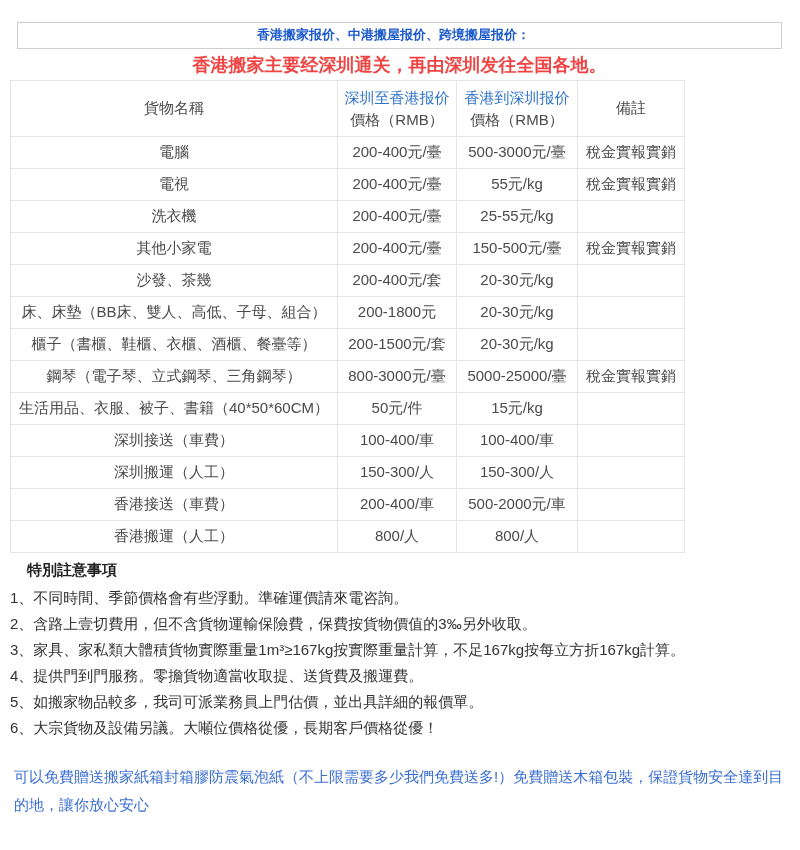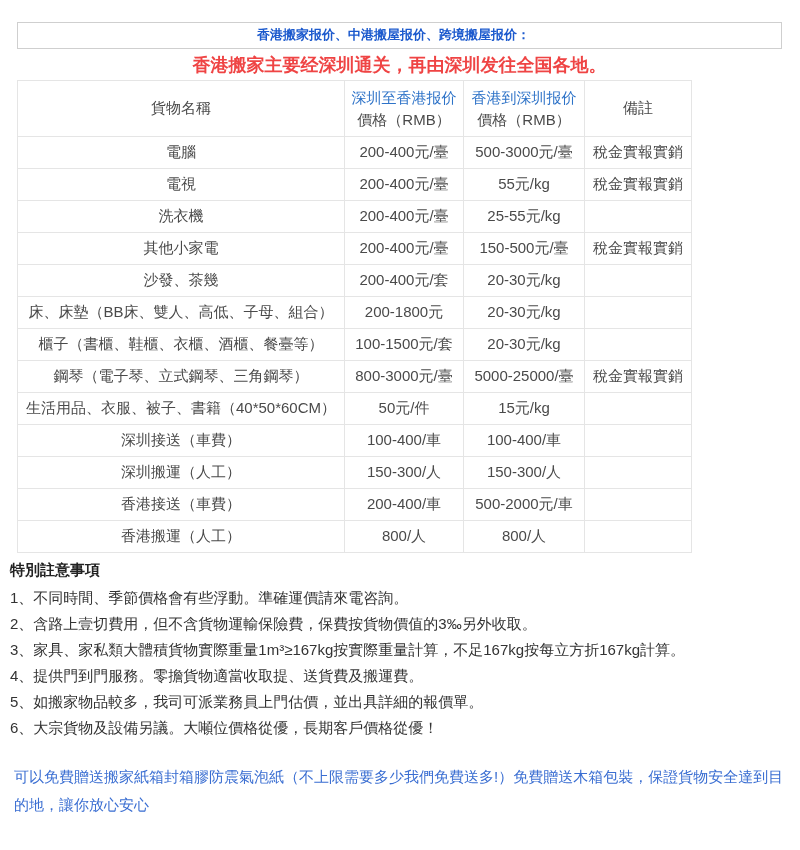--- a/index.html
+++ b/index.html
@@ -23,21 +23,21 @@
     width: 765px;
     margin: 4px 0 3px 17px;
     text-align: center;
     font-size: 18px;
     font-weight: bold;
     color: #ef4444;
   }
   table.price-table {
     border-collapse: collapse;
     table-layout: fixed;
-    margin-left: 17px;
+    margin-left: 10px;
     width: 674px;
   }
   .price-table th, .price-table td {
     border: 1px solid #e5e5e5;
     text-align: center;
     vertical-align: middle;
     font-weight: normal;
     font-size: 15px;
     color: #4a4a4a;
     padding: 0 2px;
@@ -49,21 +49,21 @@
   .th-blue { display: block; color: #2e73c8; line-height: 22px; }
   .th-gray { display: block; color: #4a4a4a; line-height: 22px; }
   .notes {
     margin: 8px 0 0 10px;
     font-size: 15px;
     color: #333333;
   }
   .notes-title {
     font-weight: bold;
     color: #222222;
-    margin: 6px 0 6px 0;
+    margin: 6px 0 6px 17px;
     line-height: 18px;
   }
   .note-item { line-height: 26px; }
   .footer-text {
     margin: 22px 16px 0 14px;
     font-size: 15px;
     line-height: 28px;
     color: #3a6ed2;
   }
 </style>
@@ -131,21 +131,21 @@
         <td></td>
       </tr>
       <tr>
         <td>床、床墊（BB床、雙人、高低、子母、組合）</td>
         <td>200-1800元</td>
         <td>20-30元/kg</td>
         <td></td>
       </tr>
       <tr>
         <td>櫃子（書櫃、鞋櫃、衣櫃、酒櫃、餐臺等）</td>
-        <td>100-1500元/套</td>
+        <td>200-1500元/套</td>
         <td>20-30元/kg</td>
         <td></td>
       </tr>
       <tr>
         <td>鋼琴（電子琴、立式鋼琴、三角鋼琴）</td>
         <td>800-3000元/臺</td>
         <td>5000-25000/臺</td>
         <td>稅金實報實銷</td>
       </tr>
       <tr>

